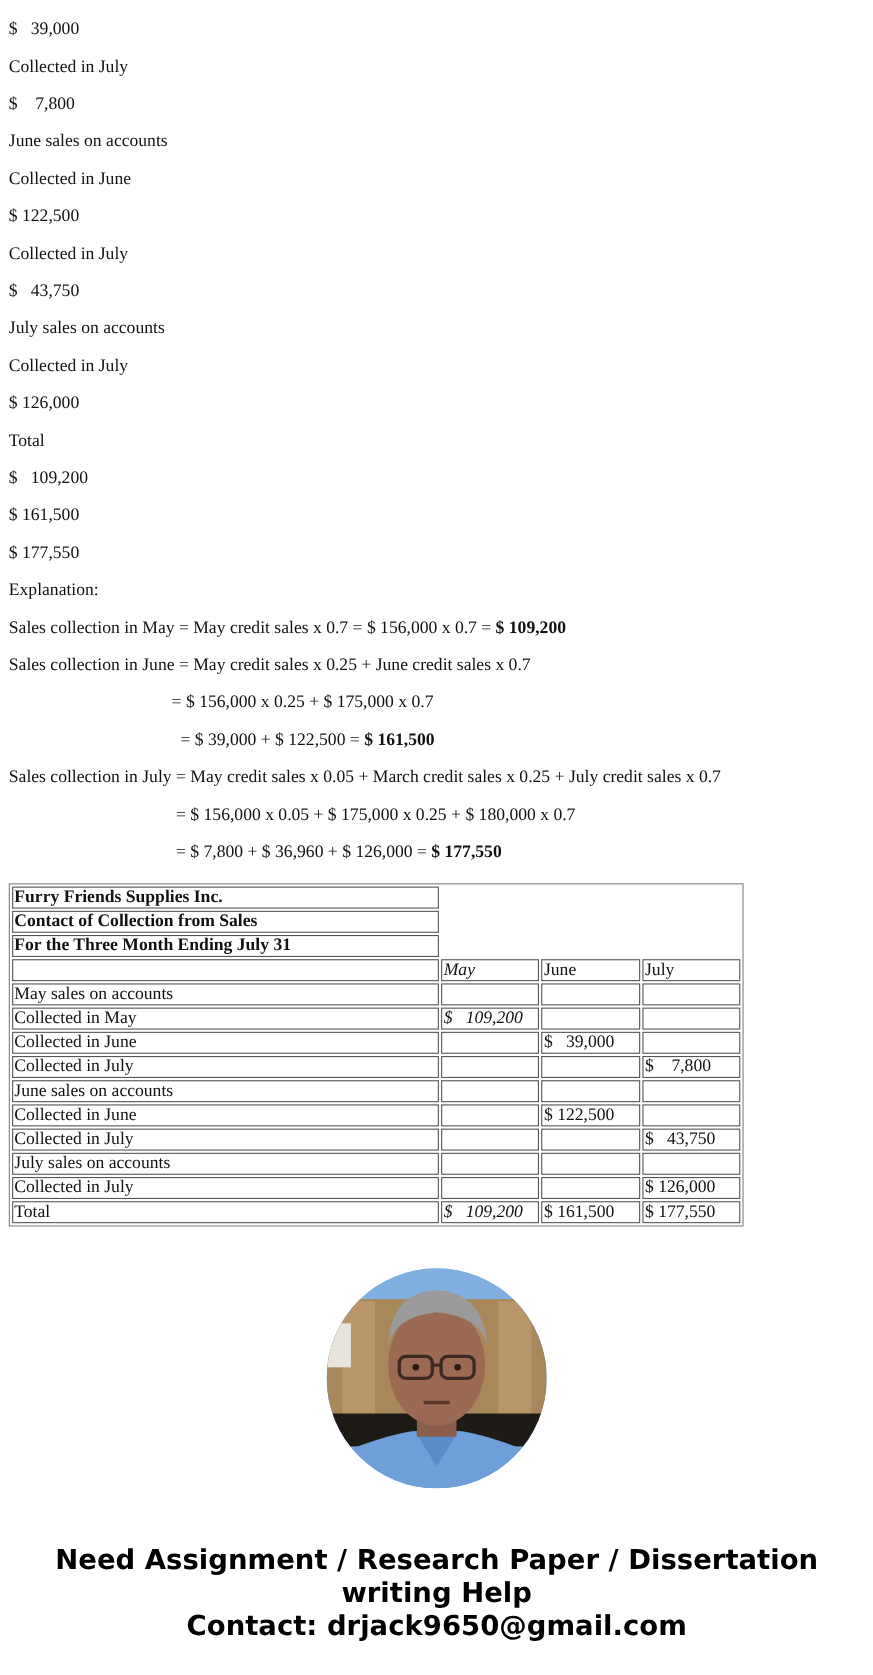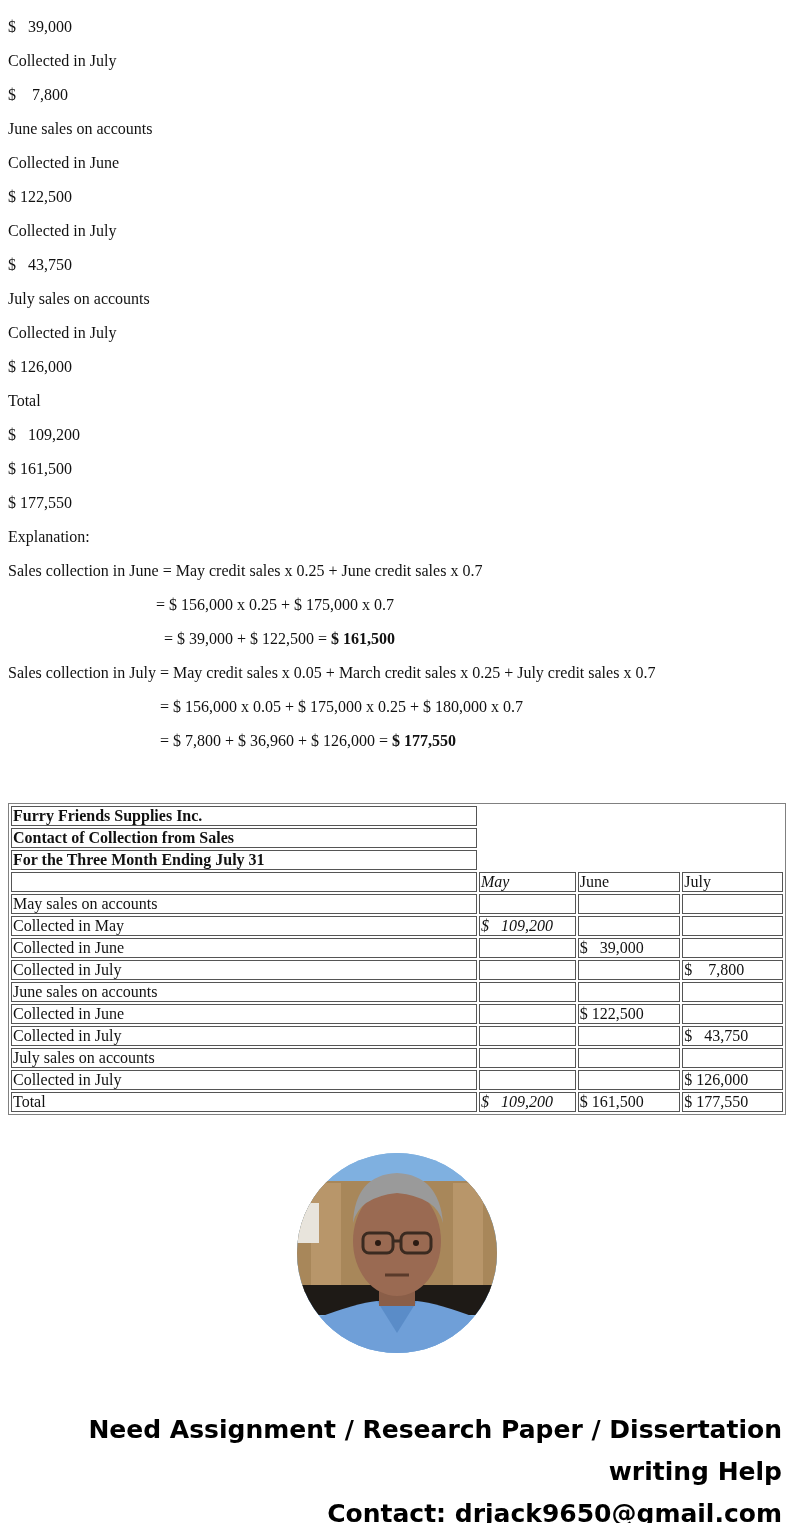--- a/index.html
+++ b/index.html
@@ -26,21 +26,21 @@
     }
     .indent1 { padding-left: 148px; }
     .indent2 { padding-left: 156px; }
     .indent3 { padding-left: 152px; }
     b { font-weight: bold; }
 
     table.schedule {
       position: absolute;
       left: 8px;
       top: 803px;
-      width: 778px;
+      width: 668px;
       border: 1px solid #808080;
       border-collapse: separate;
       border-spacing: 2px;
       font-family: "Liberation Serif", serif;
       font-size: 16px;
     }
     table.schedule td {
       border: 1px solid #555;
       padding: 0 1px;
       height: 18px;
@@ -70,21 +70,21 @@
       left: 0;
       top: 1403px;
       width: 794px;
       text-align: center;
       font-family: "DejaVu Sans", sans-serif;
       font-weight: bold;
       font-size: 25px;
       line-height: 30px;
       color: #000;
     }
-    .footer div { margin: 12px; text-align: right; }
+    .footer div { margin: 0; }
   </style>
 </head>
 <body>
 
 <div class="content">
   <p>Collected in June</p>
   <p>$   39,000</p>
   <p>Collected in July</p>
   <p>$    7,800</p>
   <p>June sales on accounts</p>
@@ -94,20 +94,21 @@
   <p>$   43,750</p>
   <p>July sales on accounts</p>
   <p>Collected in July</p>
   <p>$ 126,000</p>
   <p>Total</p>
   <p>$   109,200</p>
   <p>$ 161,500</p>
   <p>$ 177,550</p>
   <p>Explanation:</p>
 
+  <p><span>Sales collection in May = May credit sales x 0.7 = $ 156,000 x 0.7 = </span><b>$ 109,200</b></p>
 
   <p>Sales collection in June = May credit sales x 0.25 + June credit sales x 0.7</p>
   <p class="indent1">= $ 156,000 x 0.25 + $ 175,000 x 0.7</p>
   <p class="indent2"><span>= $ 39,000 + $ 122,500 = </span><b>$ 161,500</b></p>
 
   <p>Sales collection in July = May credit sales x 0.05 + March credit sales x 0.25 + July credit sales x 0.7</p>
   <p class="indent3">= $ 156,000 x 0.05 + $ 175,000 x 0.25 + $ 180,000 x 0.7</p>
   <p class="indent3"><span>= $ 7,800 + $ 36,960 + $ 126,000 = </span><b>$ 177,550</b></p>
 </div>
 

